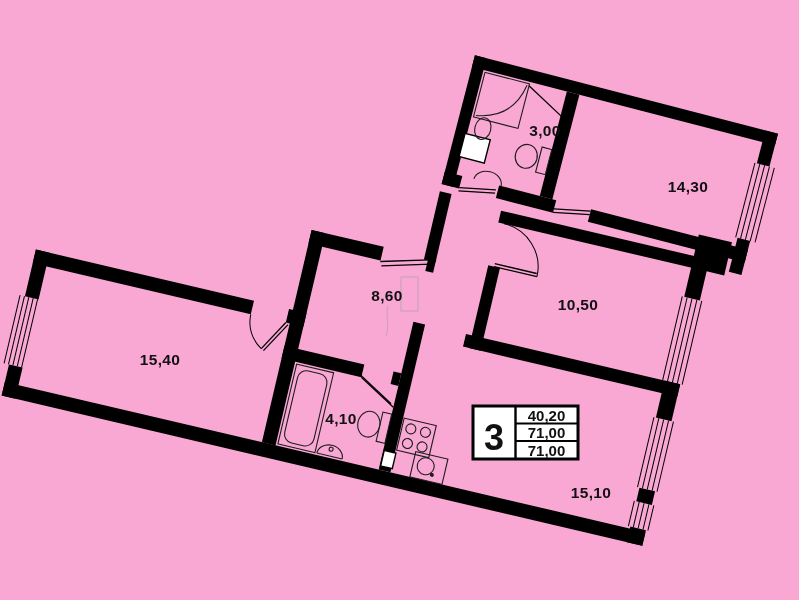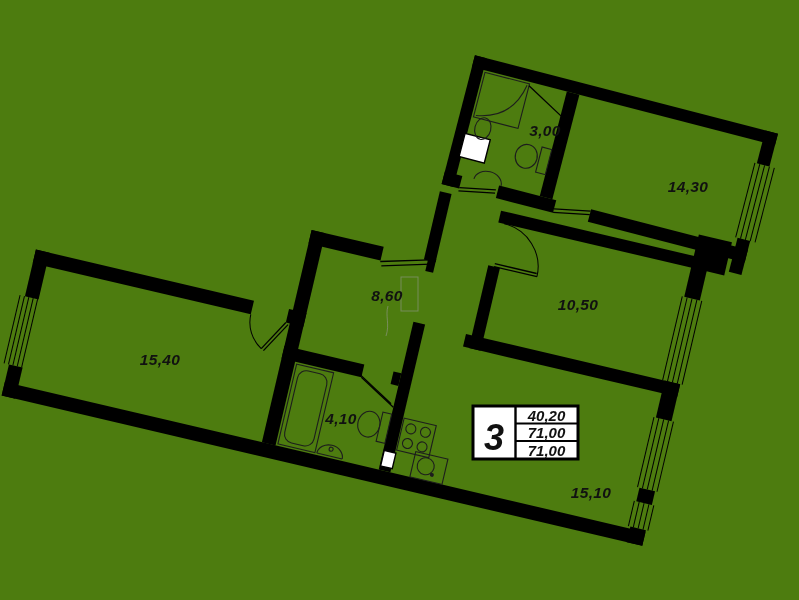--- a/index.html
+++ b/index.html
@@ -1,17 +1,17 @@
 <!DOCTYPE html>
 <html><head>
 <meta charset="utf-8">
 <style>
   html,body{margin:0;padding:0;background:#fff;}
-  .stage{position:relative;width:799px;height:600px;background:#4d7c0f;overflow:hidden;
-         font-family:"Liberation Sans", sans-serif;font-style:italic;}
+  .stage{position:relative;width:799px;height:600px;background:#f9a8d4;overflow:hidden;
+         font-family:"Liberation Sans", sans-serif;}
   svg{position:absolute;left:0;top:0;}
   text{font-family:"Liberation Sans", sans-serif;}
   .room-label{font-weight:bold;font-size:15.5px;fill:#111;letter-spacing:.3px;}
   .stamp-val{font-weight:bold;font-size:15px;fill:#111;}
   .stamp-num{font-weight:bold;font-size:36px;fill:#111;}
   .wall{fill:#000;stroke:none;}
   .fx{fill:none;stroke:#1d1d1d;stroke-width:1.1;}
   .fxw{fill:#fff;stroke:#000;stroke-width:1.4;}
   .hatch{stroke:#000;stroke-width:1;}
   .leaf{stroke:#000;stroke-width:1.3;fill:none;}

